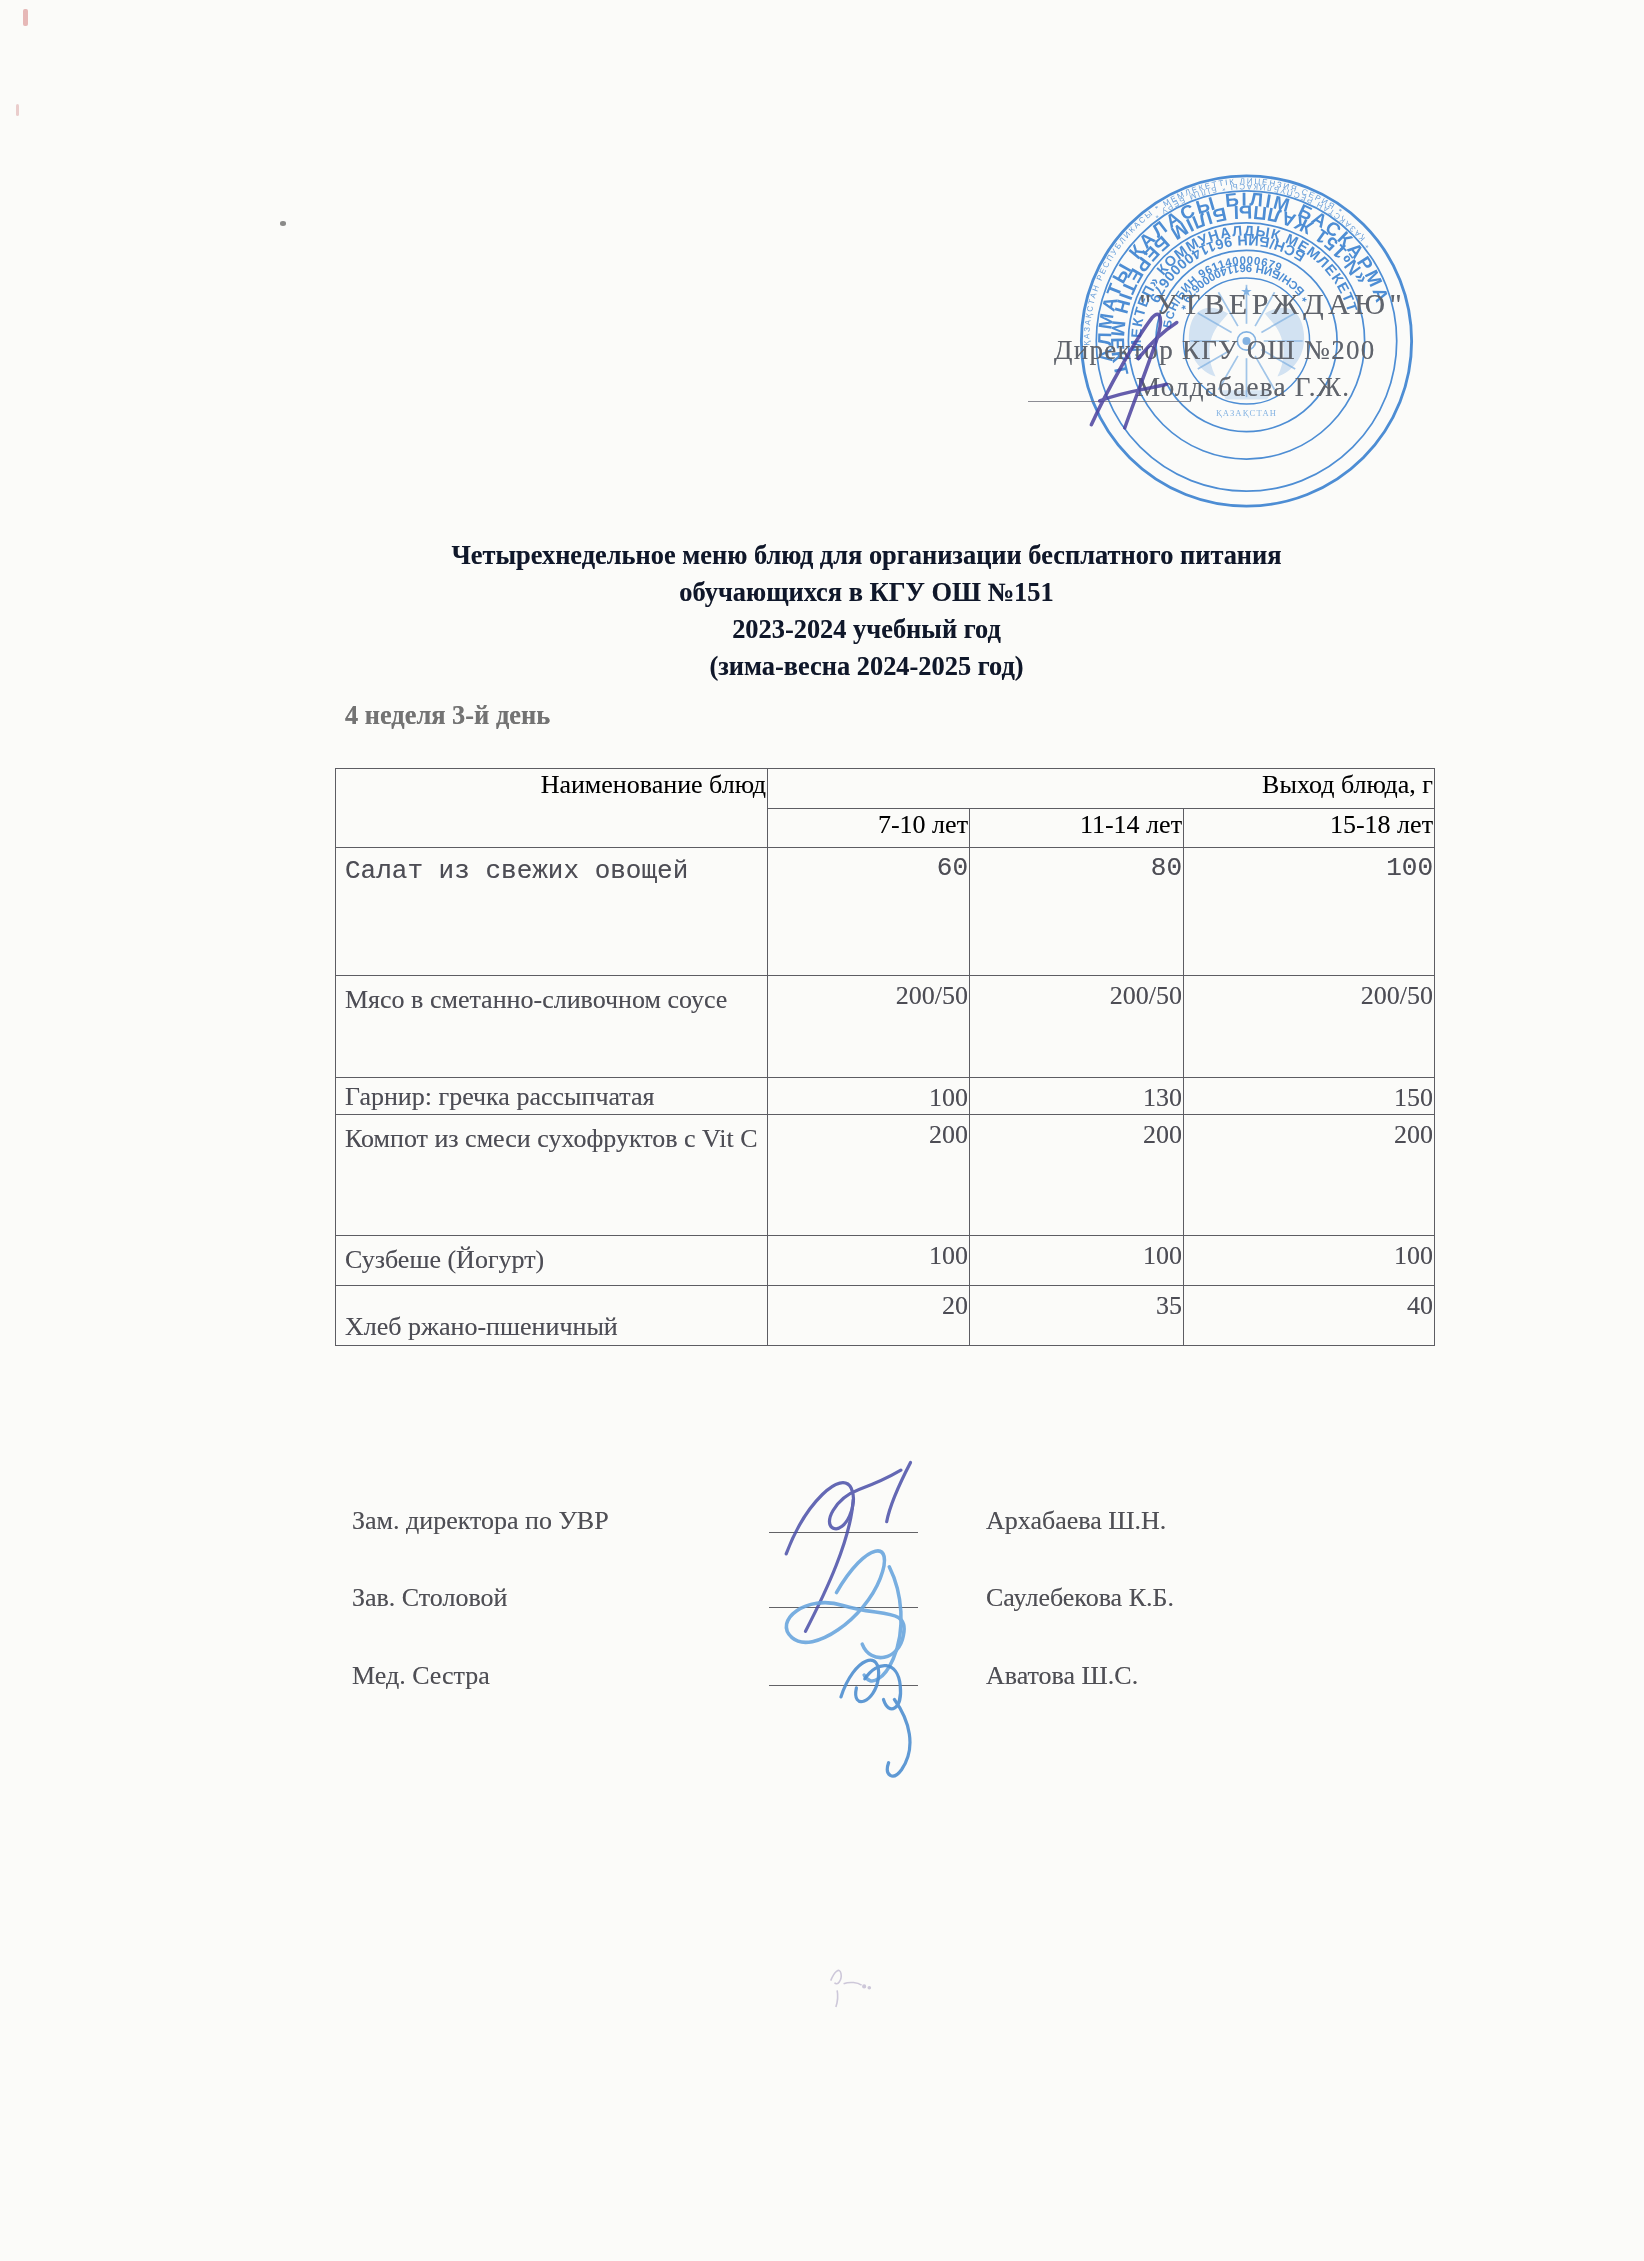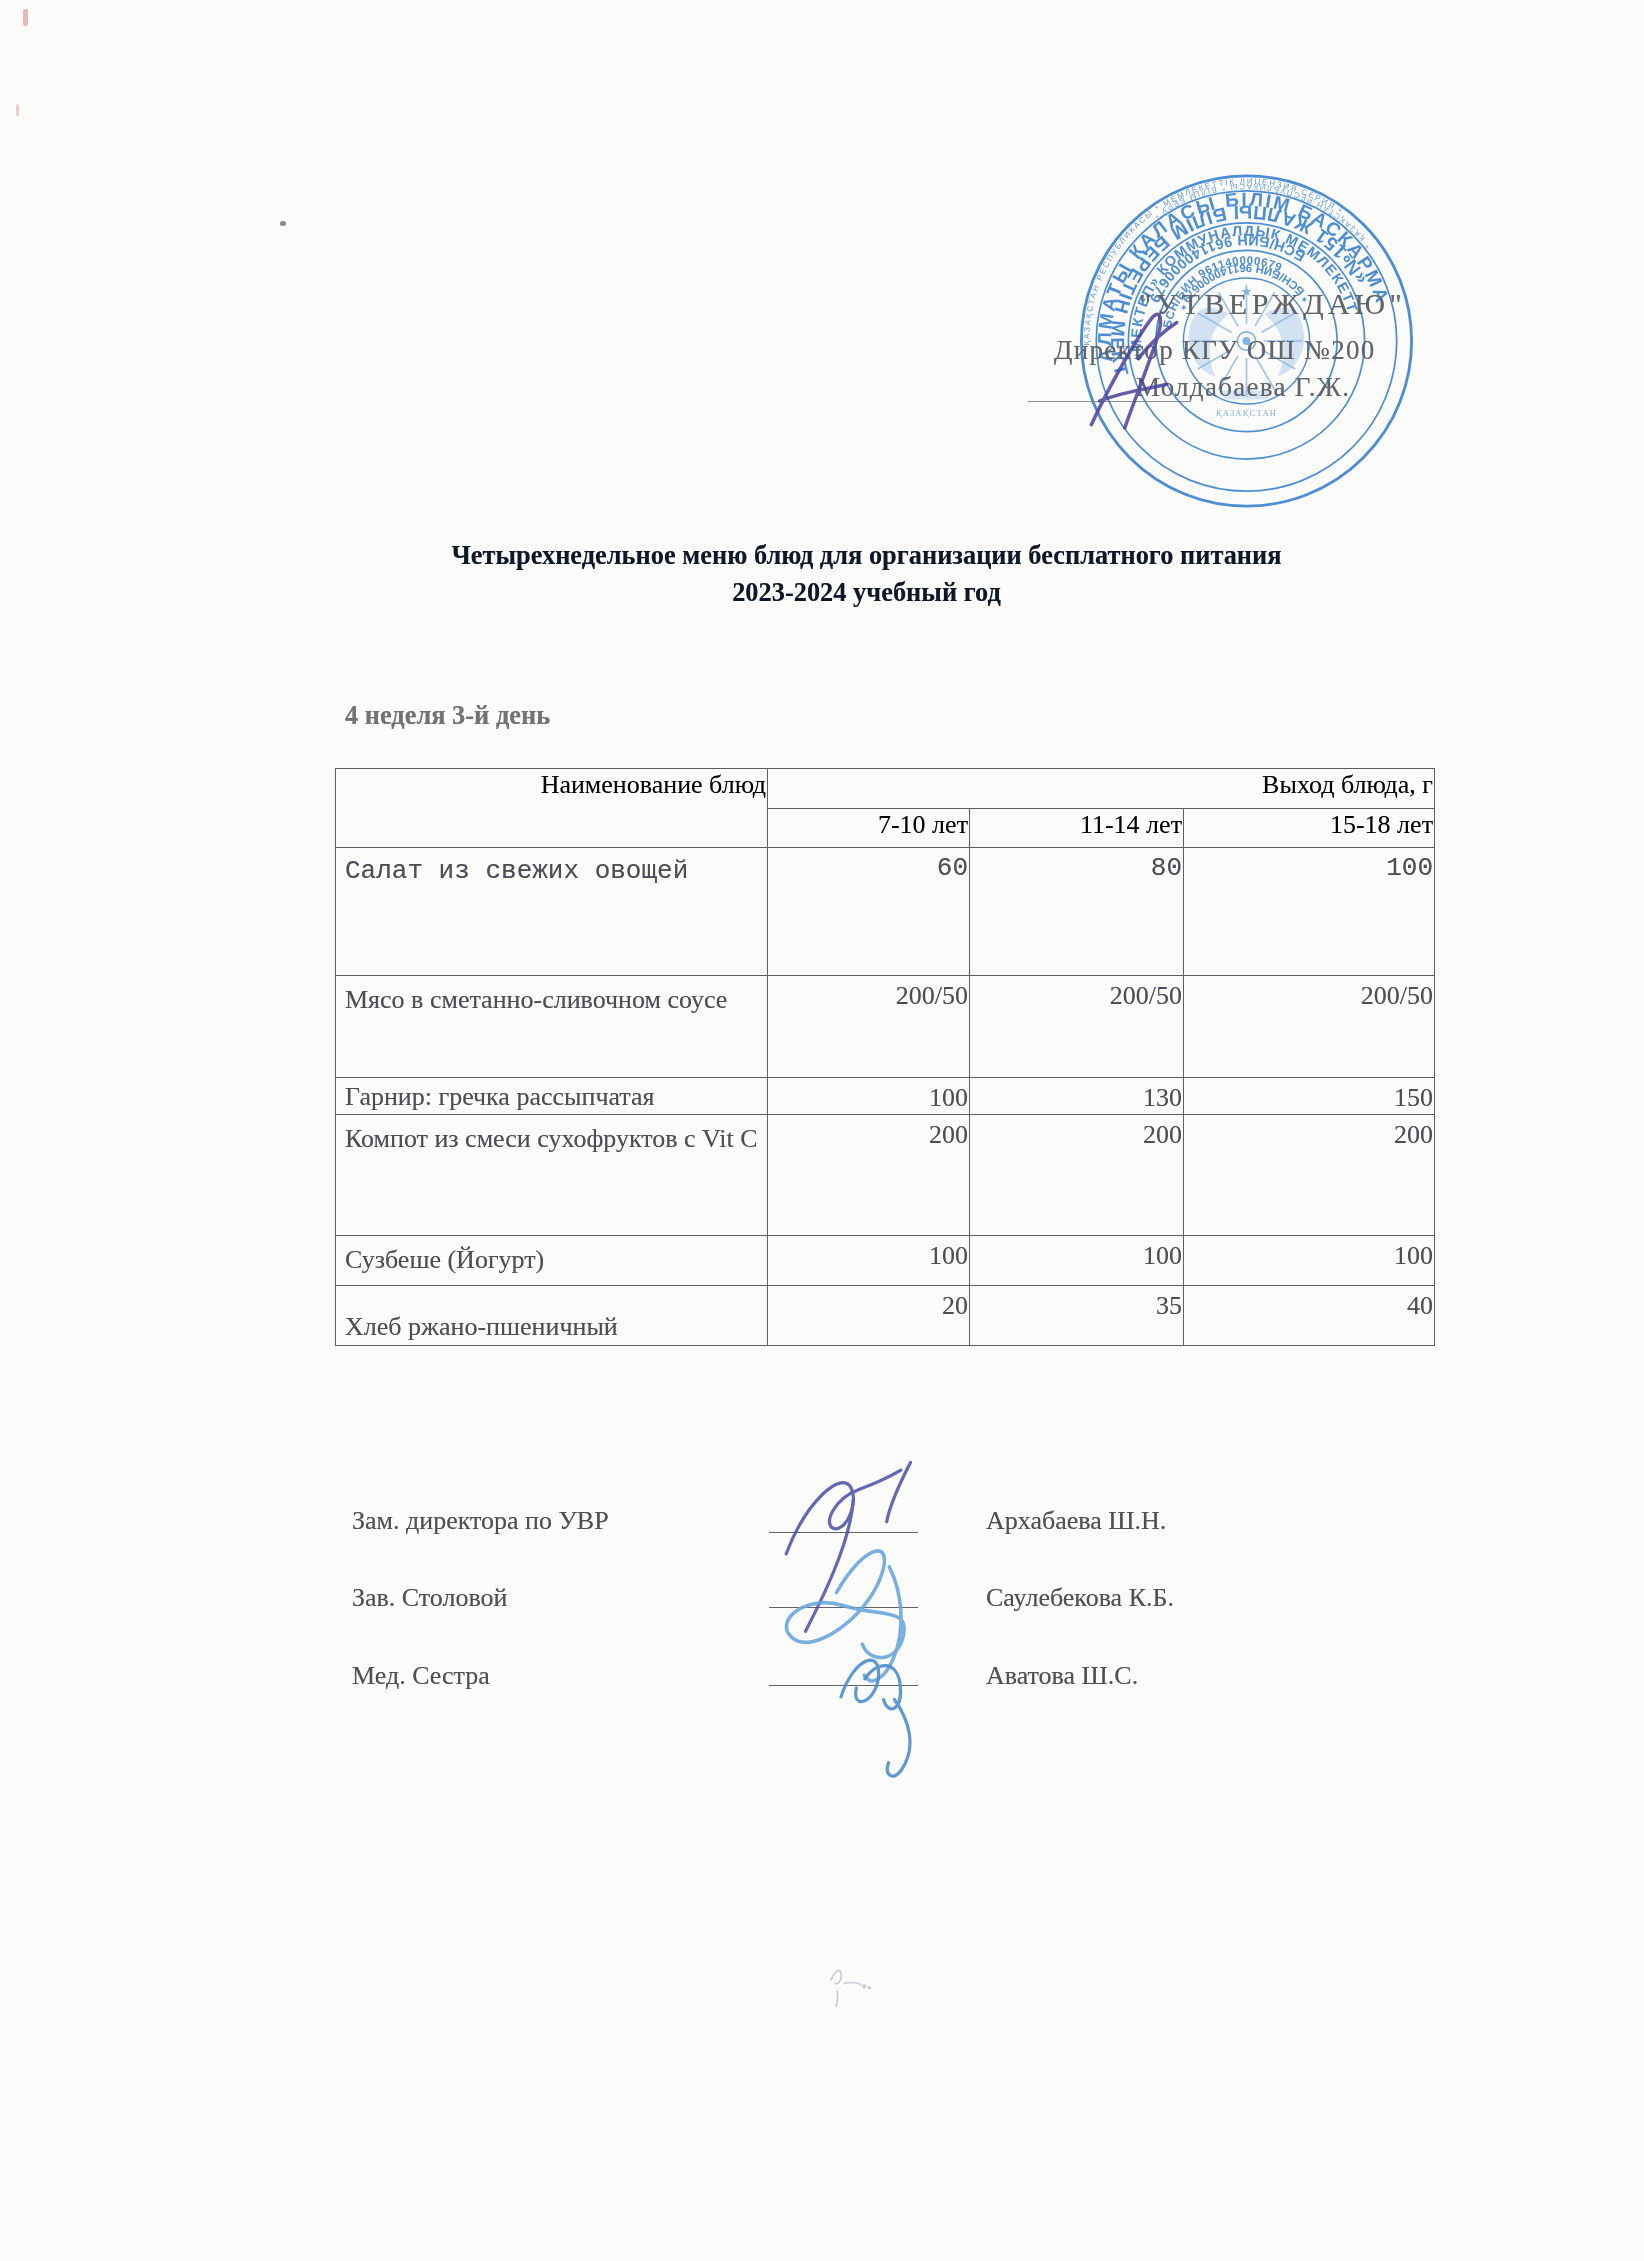--- a/index.html
+++ b/index.html
@@ -157,21 +157,23 @@
   <svg class="director-sig-svg" viewBox="0 0 215 235">
     <g stroke="#4c429f" stroke-width="5.5" fill="none" stroke-linecap="round" opacity=".85">
       <path d="M 45,205 C 70,150 115,70 140,38 C 152,24 158,40 146,75 C 128,128 108,178 97,210"></path>
       <path d="M 58,168 C 95,153 132,150 162,142"></path>
       <path d="M 118,102 C 134,82 156,60 178,46"></path>
     </g>
   </svg>
 
   <div class="doc-title">
     <div>Четырехнедельное меню блюд для организации бесплатного питания</div>
+    <div>обучающихся в КГУ ОШ №151</div>
     <div>2023-2024 учебный год</div>
+    <div>(зима-весна 2024-2025 год)</div>
   </div>
 
   <div class="section-label">4 неделя 3-й день</div>
 
   <table class="menu-table">
     <colgroup>
         <col class="c0">
         <col class="c1">
         <col class="c2">
         <col class="c3">

